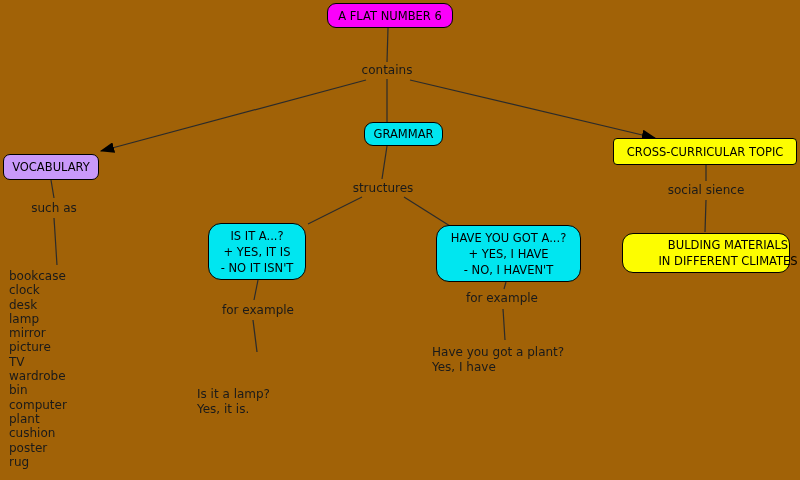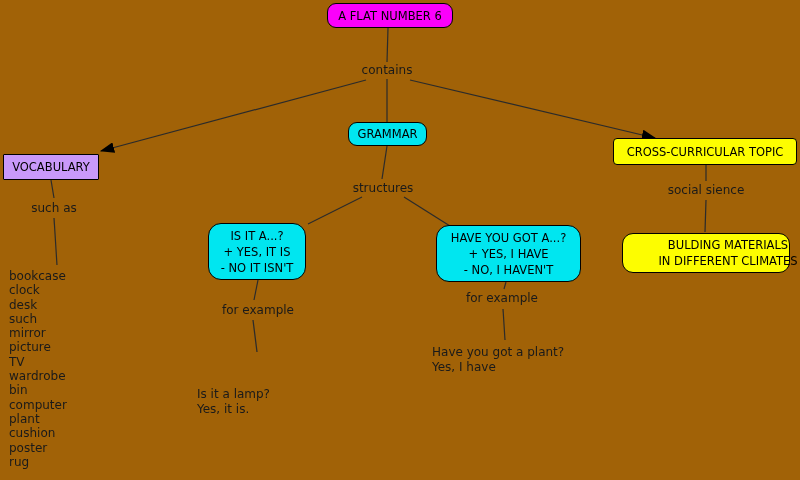--- a/index.html
+++ b/index.html
@@ -22,23 +22,23 @@
     align-items: center;
     justify-content: center;
     text-align: center;
     font-size: 11.5px;
     white-space: nowrap;
     z-index: 2;
     cursor: default;
   }
   .node .nline { display: block; line-height: 16px; }
   .fill-magenta { background: #fb00fb; border-radius: 9px; }
-  .fill-cyan    { background: #00e6f0; border-radius: 9px; }
+  .fill-cyan    { background: #00e6f0; border-radius: 9px; margin-left: 16px; }
   .fill-cyan-big{ background: #00e6f0; border-radius: 13px; }
-  .fill-purple  { background: #c999fa; border-radius: 1px; }
+  .fill-purple  { background: #c999fa; border-radius: 7px; }
   .fill-yellow  { background: #fdfd00; border-radius: 4px; }
   .lbl {
     position: absolute;
     font-size: 12px;
     text-align: center;
     white-space: nowrap;
     z-index: 2;
     color: #1a1a1a;
   }
   .txtblock {
@@ -125,21 +125,21 @@
 
   <div class="txtblock" style="left:432px; top:345px; width:140px;">
     <div class="tline">Have you got a plant?</div>
     <div class="tline">Yes, I have</div>
   </div>
 
   <div class="txtblock vocab-list" style="left:9px; top:269px; width:100px;">
     <div>bookcase</div>
     <div>clock</div>
     <div>desk</div>
-    <div>such</div>
+    <div>lamp</div>
     <div>mirror</div>
     <div>picture</div>
     <div>TV</div>
     <div>wardrobe</div>
     <div>bin</div>
     <div>computer</div>
     <div>plant</div>
     <div>cushion</div>
     <div>poster</div>
     <div>rug</div>

